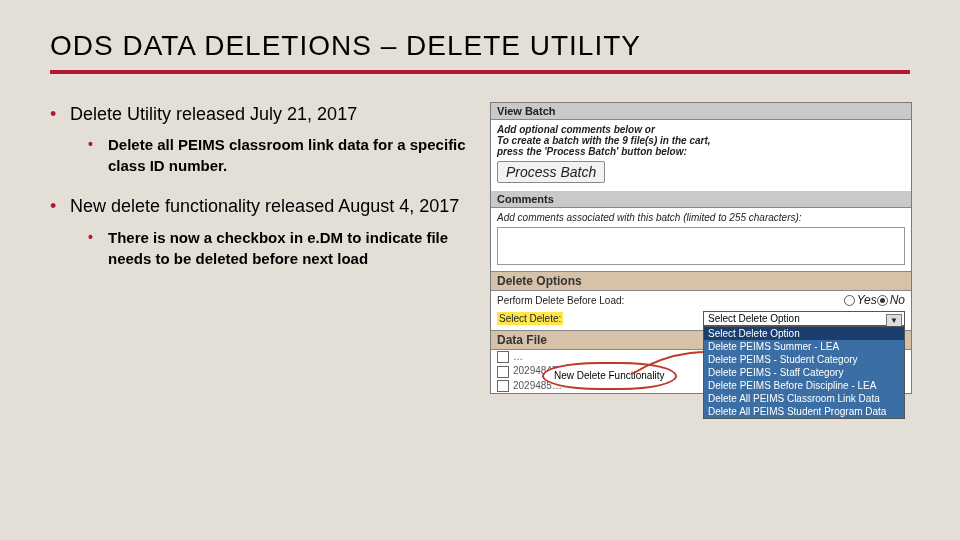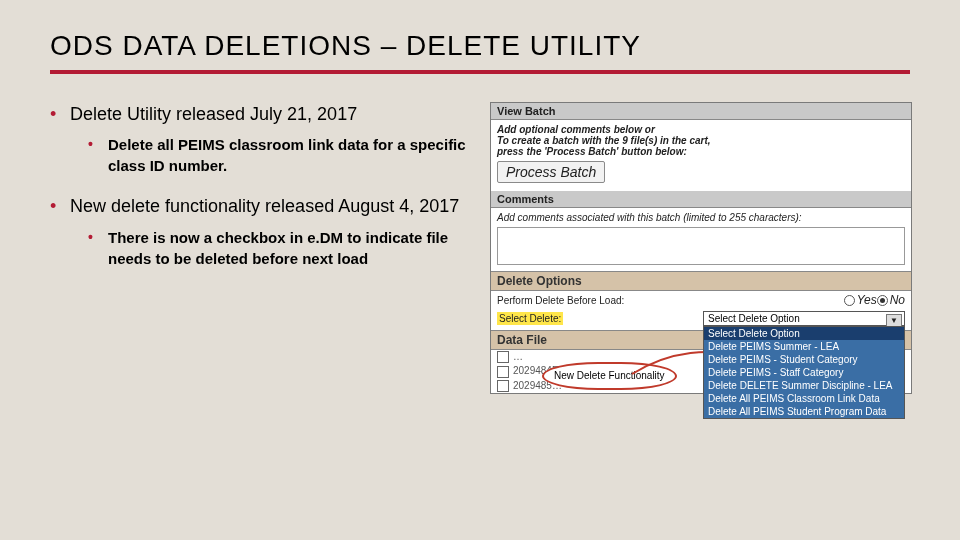--- a/index.html
+++ b/index.html
@@ -93,21 +93,21 @@
           <span class="hl">Select Delete:</span>
           <span style="flex:1"></span>
           <div class="dd">
             <div class="sel" style="background:#fff;color:#000;">Select Delete Option</div>
             <div class="caret">▼</div>
             <div style="position:absolute;left:-1px;right:-1px;top:14px;border:1px solid #555;z-index:5;background:#3a6ea5;">
               <div class="opt" style="background:#1a3e6e;">Select Delete Option</div>
               <div class="opt">Delete PEIMS Summer - LEA</div>
               <div class="opt">Delete PEIMS - Student Category</div>
               <div class="opt">Delete PEIMS - Staff Category</div>
-              <div class="opt">Delete DELETE Summer Discipline - LEA</div>
+              <div class="opt">Delete PEIMS Before Discipline - LEA</div>
               <div class="opt">Delete All PEIMS Classroom Link Data</div>
               <div class="opt">Delete All PEIMS Student Program Data</div>
             </div>
           </div>
         </div>
 
         <div class="subhdr" style="margin-top:2px;">Data File</div>
         <div class="filelist">
           <div class="frow"><span class="chk"></span><span>…</span></div>
           <div class="frow"><span class="chk"></span><span>2029484EducationOrgCalendar…</span></div>

